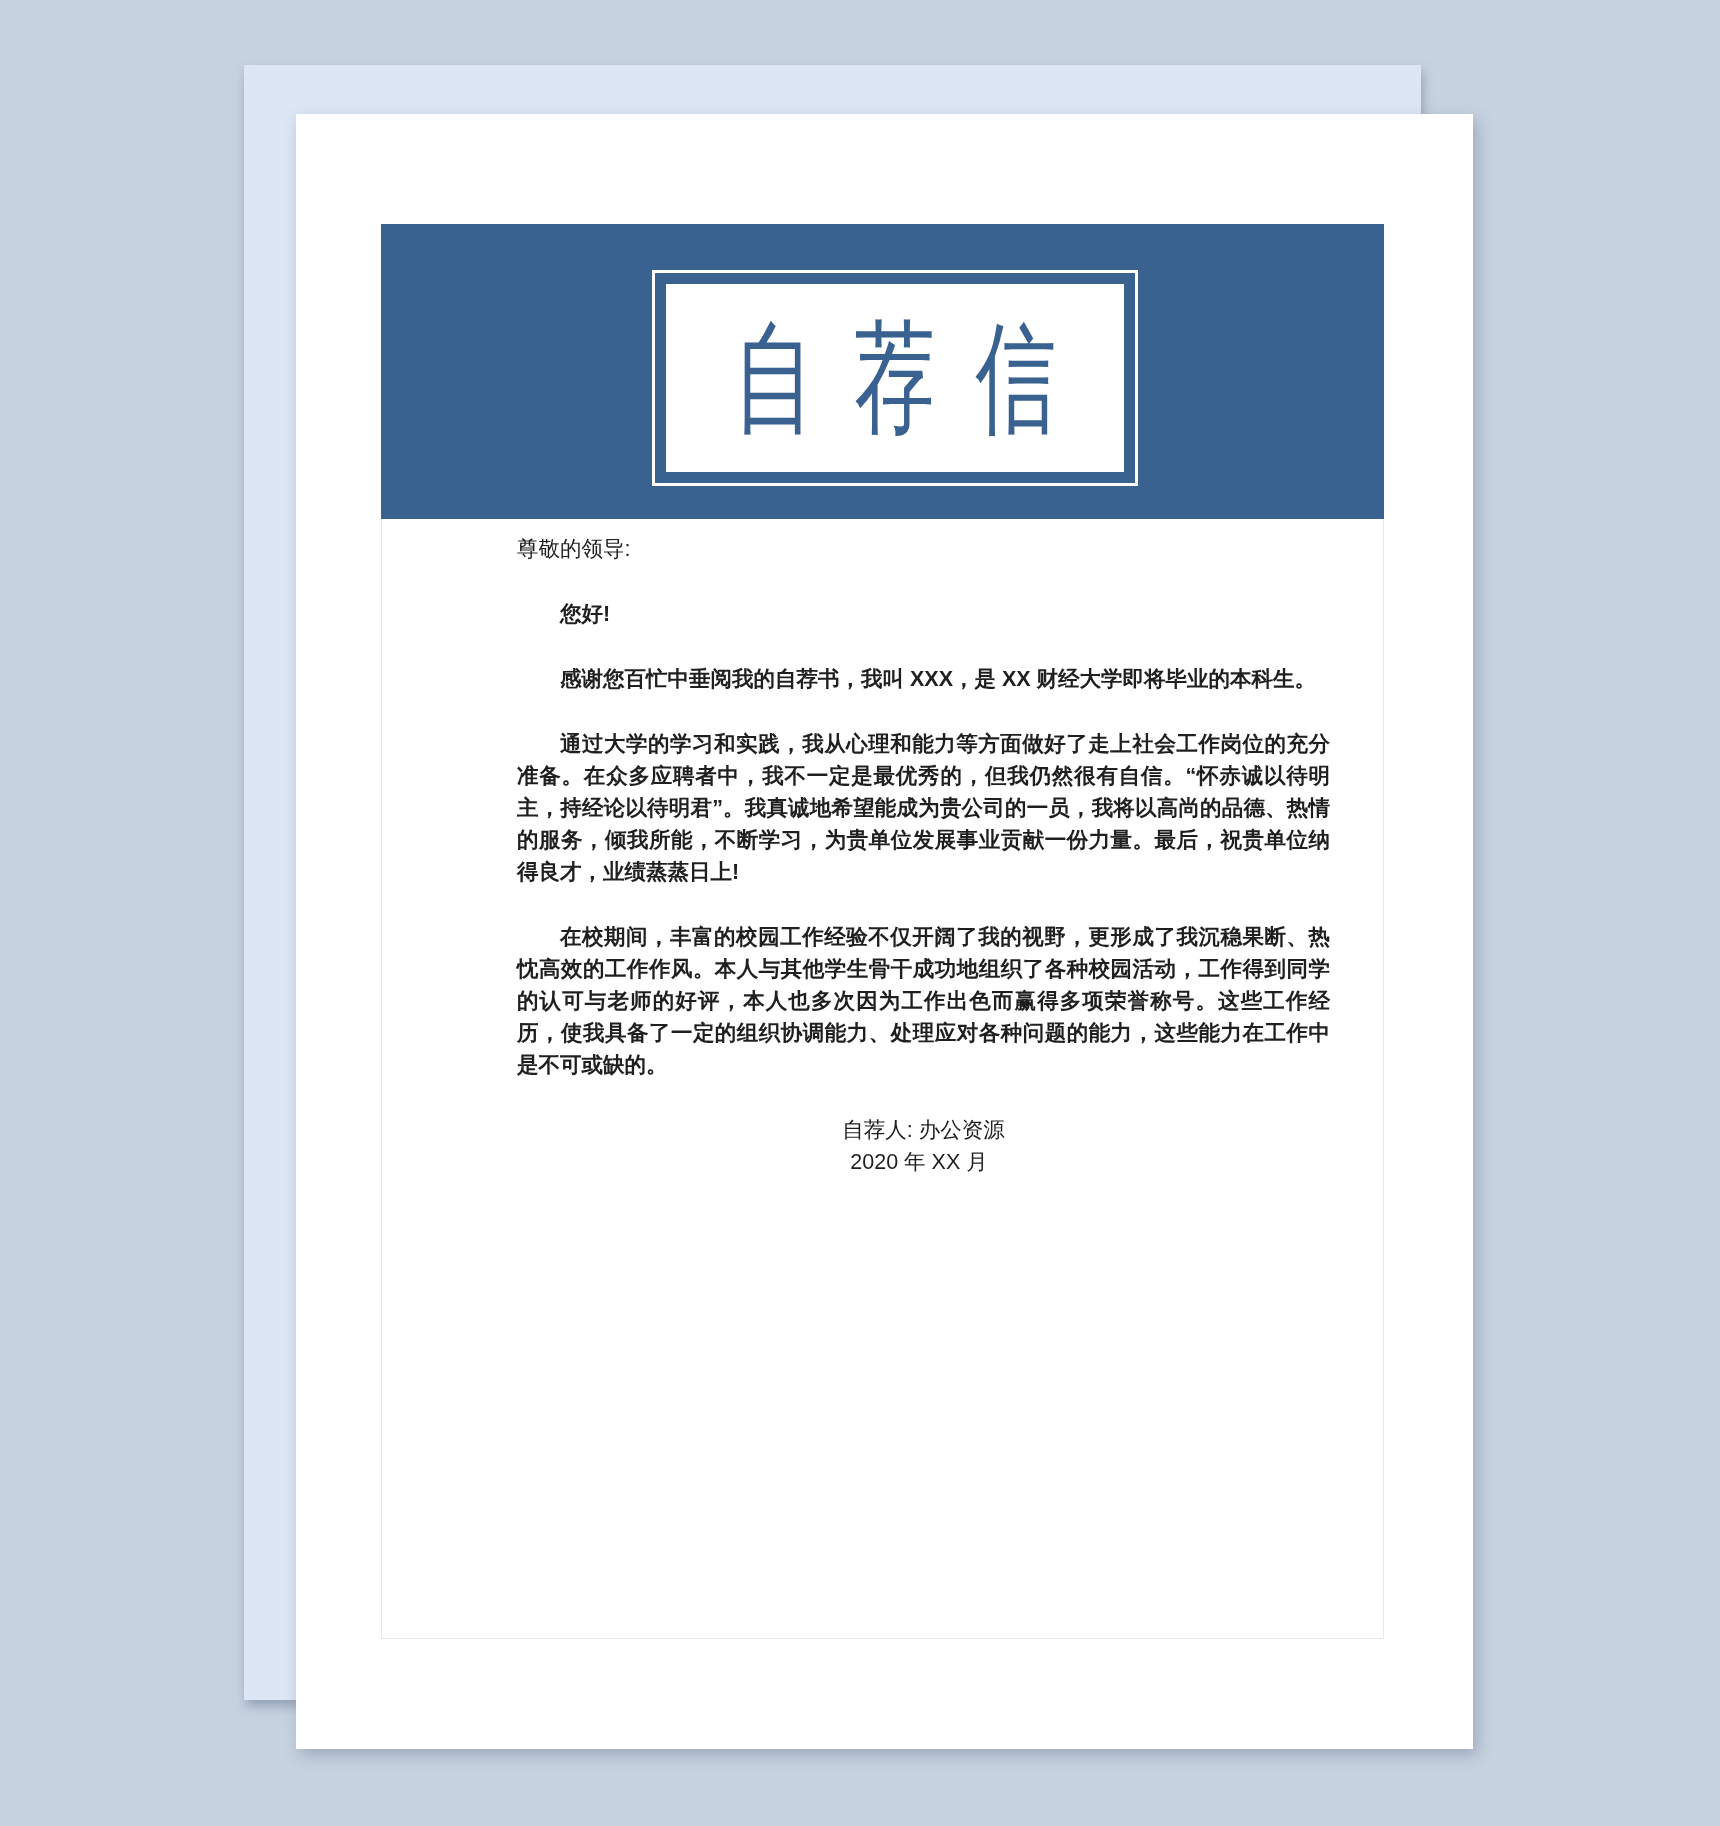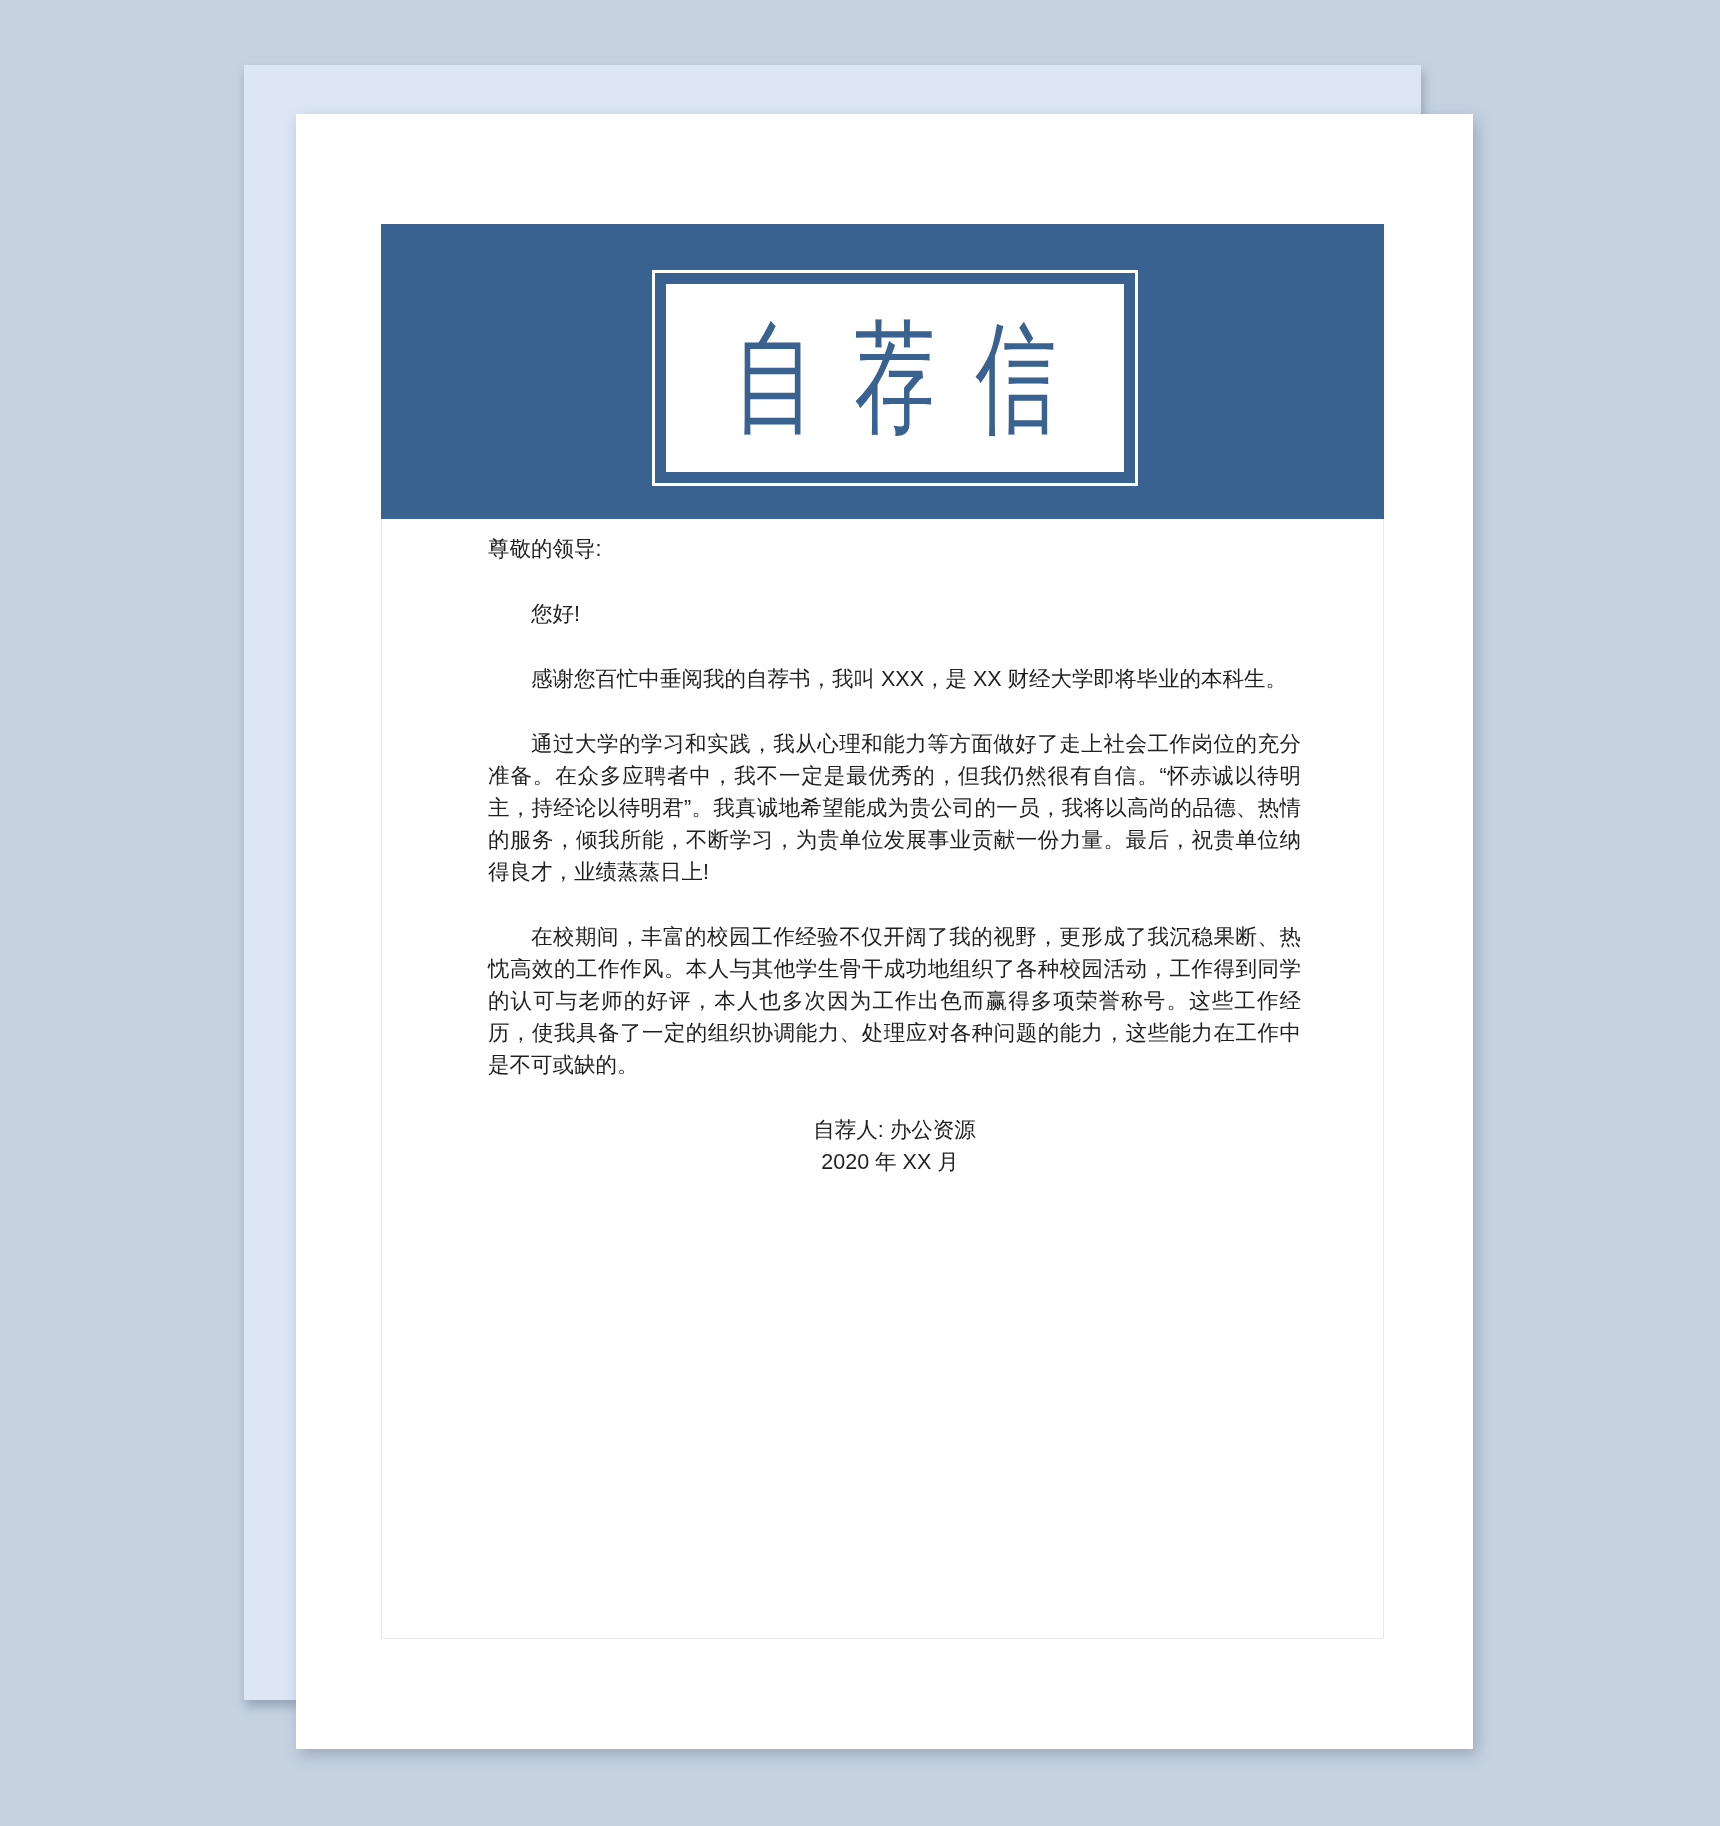--- a/index.html
+++ b/index.html
@@ -41,21 +41,21 @@
     transform:scaleX(.66);
     white-space:nowrap;
   }
   .letter-body{
     position:absolute;left:204px;top:419px;width:813px;
     color:#1f1f1f;font-size:21.5px;line-height:32px;
   }
   .letter-body p{
     margin:0 0 33px 0;text-align:justify;text-justify:inter-ideograph;
   }
-  .indent{text-indent:2em;}
+  .indent{text-indent:2em;font-weight:bold;}
   .pre-close{margin-top:55px !important;}
   .salute{margin-bottom:3px !important;}
   .signature-block{text-align:right;}
   .signature-block p{margin:0;text-align:center;}
   .signature-date{padding-right:9px;}
 </style>
 </head>
 <body style="background: rgb(198, 210, 224);">
 
 <div>
@@ -69,21 +69,21 @@
       <div class="banner" id="banner" style="background: rgb(58, 98, 145);">
         <div class="title-frame">
           <div class="title-fill">
             <span class="tchar" style="color: rgb(58, 98, 145);">自</span>
             <span class="tchar" style="color: rgb(58, 98, 145);">荐</span>
             <span class="tchar" style="color: rgb(58, 98, 145);">信</span>
           </div>
         </div>
       </div>
 
-      <div class="letter-body" style="position: absolute; left: 106px; top: 308px; width: 813px; color: rgb(31, 31, 31);">
+      <div class="letter-body" style="position: absolute; left: 135px; top: 308px; width: 813px; color: rgb(31, 31, 31);">
         <p class="salutation">尊敬的领导:</p>
         <p class="indent">您好!</p>
         <p class="indent">感谢您百忙中垂阅我的自荐书，我叫 XXX，是 XX 财经大学即将毕业的本科生。</p>
         <p class="indent">通过大学的学习和实践，我从心理和能力等方面做好了走上社会工作岗位的充分准备。在众多应聘者中，我不一定是最优秀的，但我仍然很有自信。“怀赤诚以待明主，持经论以待明君”。我真诚地希望能成为贵公司的一员，我将以高尚的品德、热情的服务，倾我所能，不断学习，为贵单位发展事业贡献一份力量。最后，祝贵单位纳得良才，业绩蒸蒸日上!</p>
         <p class="indent">在校期间，丰富的校园工作经验不仅开阔了我的视野，更形成了我沉稳果断、热忱高效的工作作风。本人与其他学生骨干成功地组织了各种校园活动，工作得到同学的认可与老师的好评，本人也多次因为工作出色而赢得多项荣誉称号。这些工作经历，使我具备了一定的组织协调能力、处理应对各种问题的能力，这些能力在工作中是不可或缺的。</p>
         <div class="signature-block">
           <p>自荐人: 办公资源</p>
           <p class="signature-date">2020 年 XX 月</p>
         </div>
       </div>

